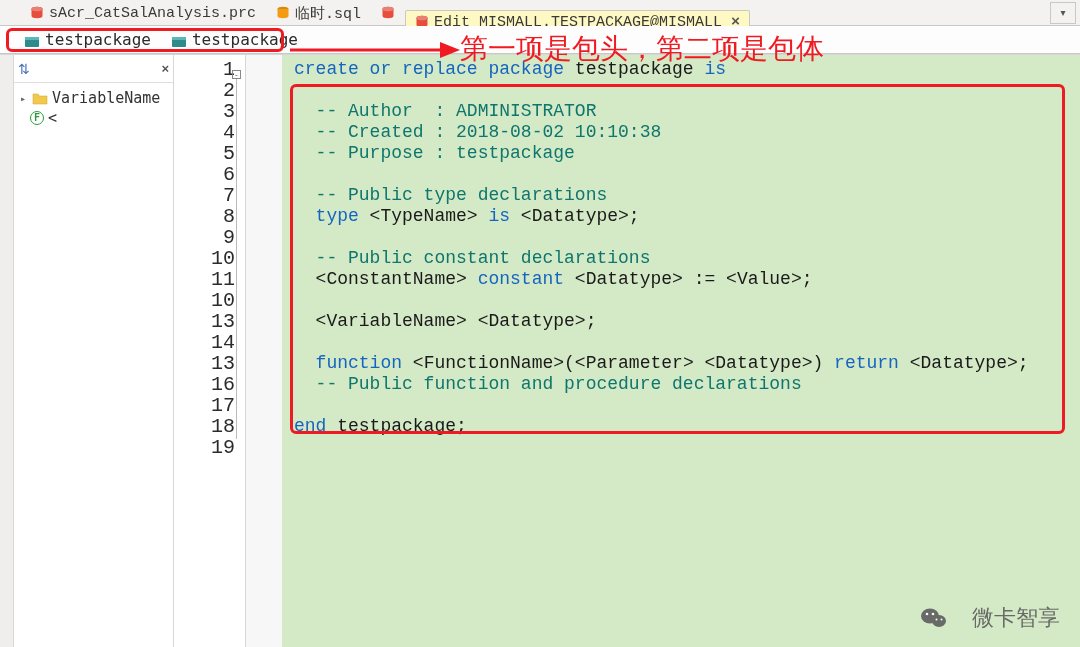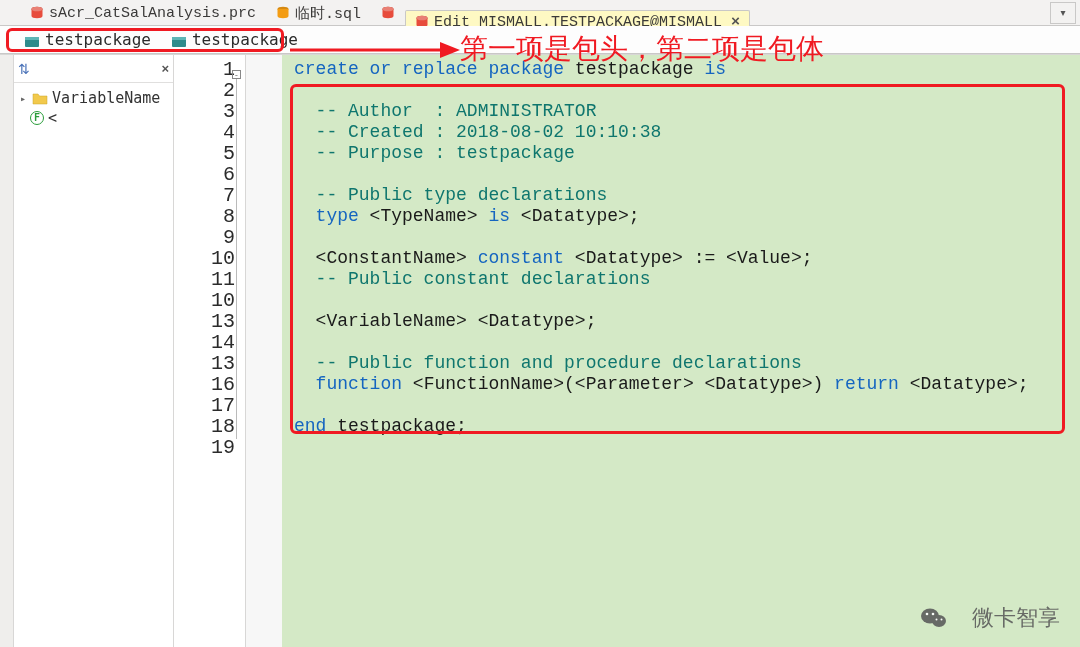--- a/index.html
+++ b/index.html
@@ -369,27 +369,27 @@
     <div class="red-box-code"></div>
     <div class="code-line"><span class="kw">create or replace package</span><span> testpackage </span><span class="kw">is</span></div>
     <div class="code-line">&nbsp;</div>
     <div class="code-line"><span class="cmnt">  -- Author  : ADMINISTRATOR</span></div>
     <div class="code-line"><span class="cmnt">  -- Created : 2018-08-02 10:10:38</span></div>
     <div class="code-line"><span class="cmnt">  -- Purpose : testpackage</span></div>
     <div class="code-line">&nbsp;</div>
     <div class="code-line"><span class="cmnt">  -- Public type declarations</span></div>
     <div class="code-line"><span class="kw">  type</span><span> &lt;TypeName&gt; </span><span class="kw">is</span><span> &lt;Datatype&gt;;</span></div>
     <div class="code-line">&nbsp;</div>
+    <div class="code-line"><span class="cmnt">  -- Public constant declarations</span></div>
     <div class="code-line"><span>  &lt;ConstantName&gt; </span><span class="kw">constant</span><span> &lt;Datatype&gt; := &lt;Value&gt;;</span></div>
-    <div class="code-line"><span class="cmnt">  -- Public constant declarations</span></div>
     <div class="code-line">&nbsp;</div>
     <div class="code-line"><span>  &lt;VariableName&gt; &lt;Datatype&gt;;</span></div>
     <div class="code-line">&nbsp;</div>
+    <div class="code-line"><span class="kw">  function</span><span> &lt;FunctionName&gt;(&lt;Parameter&gt; &lt;Datatype&gt;) </span><span class="kw">return</span><span> &lt;Datatype&gt;;</span></div>
     <div class="code-line"><span class="cmnt">  -- Public function and procedure declarations</span></div>
-    <div class="code-line"><span class="kw">  function</span><span> &lt;FunctionName&gt;(&lt;Parameter&gt; &lt;Datatype&gt;) </span><span class="kw">return</span><span> &lt;Datatype&gt;;</span></div>
     <div class="code-line">&nbsp;</div>
     <div class="code-line"><span class="kw">end</span><span> testpackage;</span></div>
   </div>
 </div>
 
 <div class="watermark">
   <span class="wm-ico">
     <svg width="30" height="30" viewBox="0 0 30 30">
       <ellipse cx="11" cy="13" rx="9" ry="7.5" fill="#595959"></ellipse>
       <ellipse cx="20" cy="18" rx="7" ry="6" fill="#595959"></ellipse>

